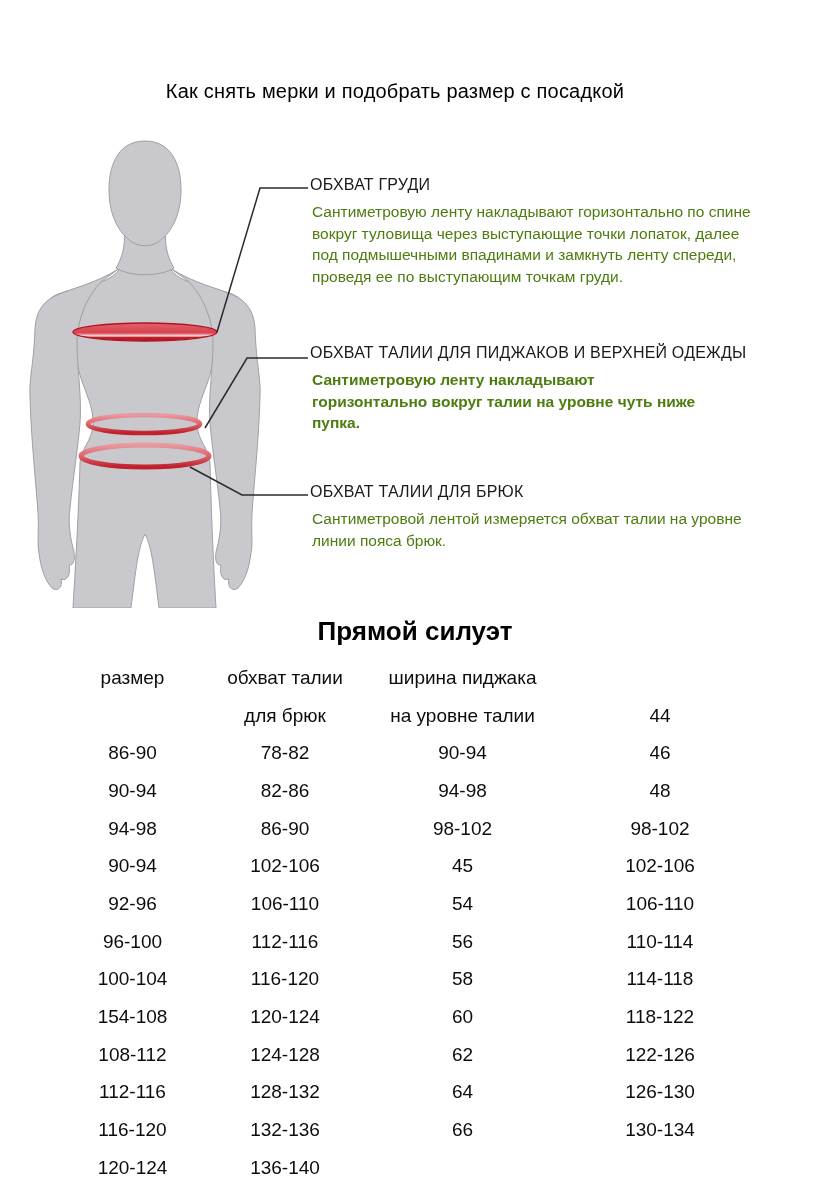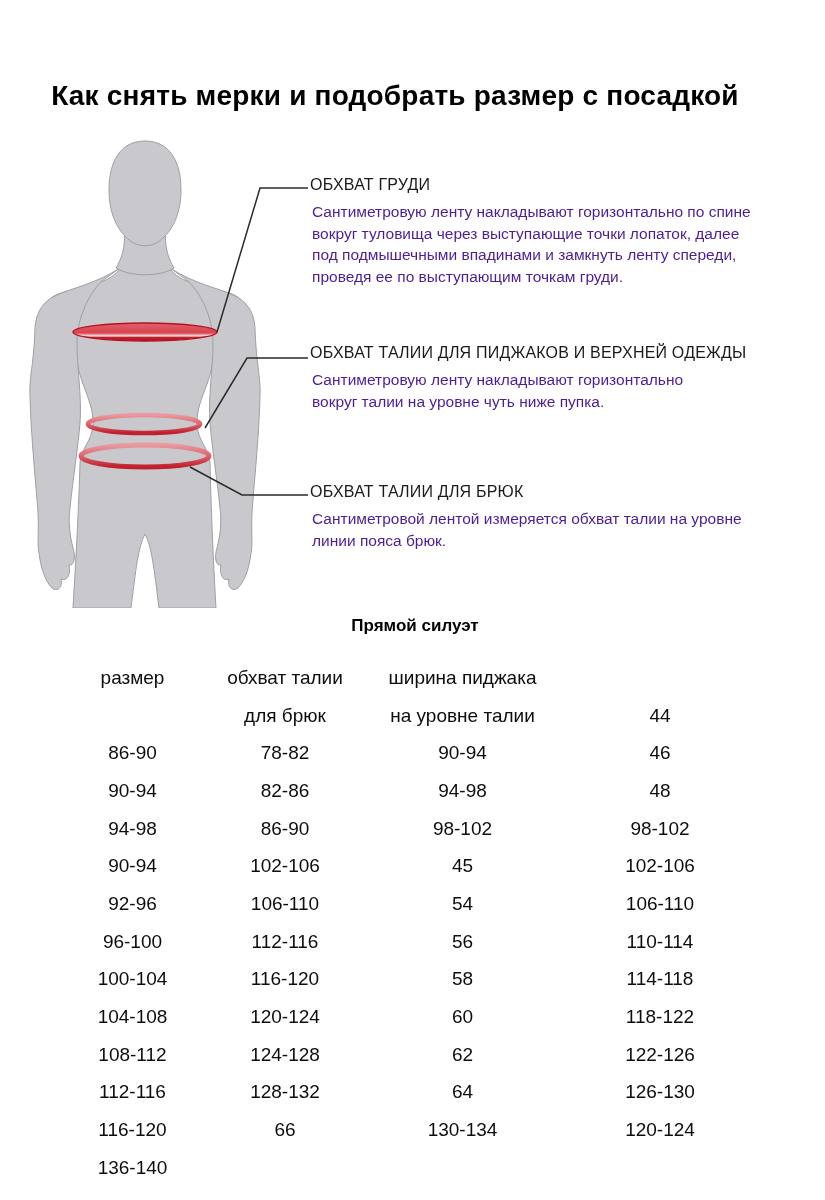--- a/index.html
+++ b/index.html
@@ -12,42 +12,42 @@
   :root{
     --body-grey:#c9c9cd;
     --outline-grey:#9fa0a4;
     --red-dark:#b5121f;
     --red-mid:#cc1f2d;
     --red-light:#e89aa0;
     --leader:#2b2b2b;
   }
   .page-title{
     position:absolute;top:80px;left:0;width:790px;
-    text-align:center;font-size:28px;font-weight:700;color:#000;
+    text-align:center;font-size:20px;font-weight:400;color:#000;
     letter-spacing:.2px;white-space:nowrap;
   }
   .figure-wrap{position:absolute;left:10px;top:138px;width:300px;height:470px;}
   .figure-wrap svg{display:block;}
   .body-shape{fill:var(--body-grey);stroke:var(--outline-grey);stroke-width:1;}
   .leader{fill:none;stroke:var(--leader);stroke-width:1.5;}
   .ring{fill:none;}
   .measure{position:absolute;left:310px;}
   .measure h3{
     margin:0;font-size:16px;font-weight:400;color:#1a1a1a;
     letter-spacing:.2px;white-space:nowrap;
   }
   .measure p{
-    margin:7px 0 0 2px;font-size:15.5px;line-height:21.7px;color:#4c1d95;
+    margin:7px 0 0 2px;font-size:15.5px;line-height:21.7px;color:#4d7c0f;
   }
   .m1{top:176px;} .m1 p{width:445px;}
-  .m2{top:344px;} .m2 p{width:400px;}
+  .m2{top:344px;} .m2 p{width:400px;font-weight:bold;}
   .m3{top:483px;} .m3 p{width:465px;}
   .table-title{
     position:absolute;top:616px;left:65px;width:700px;
-    text-align:center;font-size:17px;font-weight:700;color:#000;
+    text-align:center;font-size:26px;font-weight:700;color:#000;
   }
   .size-table{
     position:absolute;left:65px;top:659px;width:700px;
     display:grid;grid-template-columns:135px 170px 185px 210px;
   }
   .size-table .cell{
     height:37.7px;display:flex;align-items:center;justify-content:center;
     font-size:19px;color:#0d0d0d;white-space:nowrap;
   }
 </style>
@@ -201,30 +201,31 @@
     <div class="cell">54</div>
     <div class="cell">106-110</div>
     <div class="cell">96-100</div>
     <div class="cell">112-116</div>
     <div class="cell">56</div>
     <div class="cell">110-114</div>
     <div class="cell">100-104</div>
     <div class="cell">116-120</div>
     <div class="cell">58</div>
     <div class="cell">114-118</div>
-    <div class="cell">104-108</div>
+    <div class="cell">154-108</div>
     <div class="cell">120-124</div>
     <div class="cell">60</div>
     <div class="cell">118-122</div>
     <div class="cell">108-112</div>
     <div class="cell">124-128</div>
     <div class="cell">62</div>
     <div class="cell">122-126</div>
     <div class="cell">112-116</div>
     <div class="cell">128-132</div>
     <div class="cell">64</div>
     <div class="cell">126-130</div>
     <div class="cell">116-120</div>
+    <div class="cell">132-136</div>
     <div class="cell">66</div>
     <div class="cell">130-134</div>
     <div class="cell">120-124</div>
     <div class="cell">136-140</div>
   </div>
 
 </body></html>

